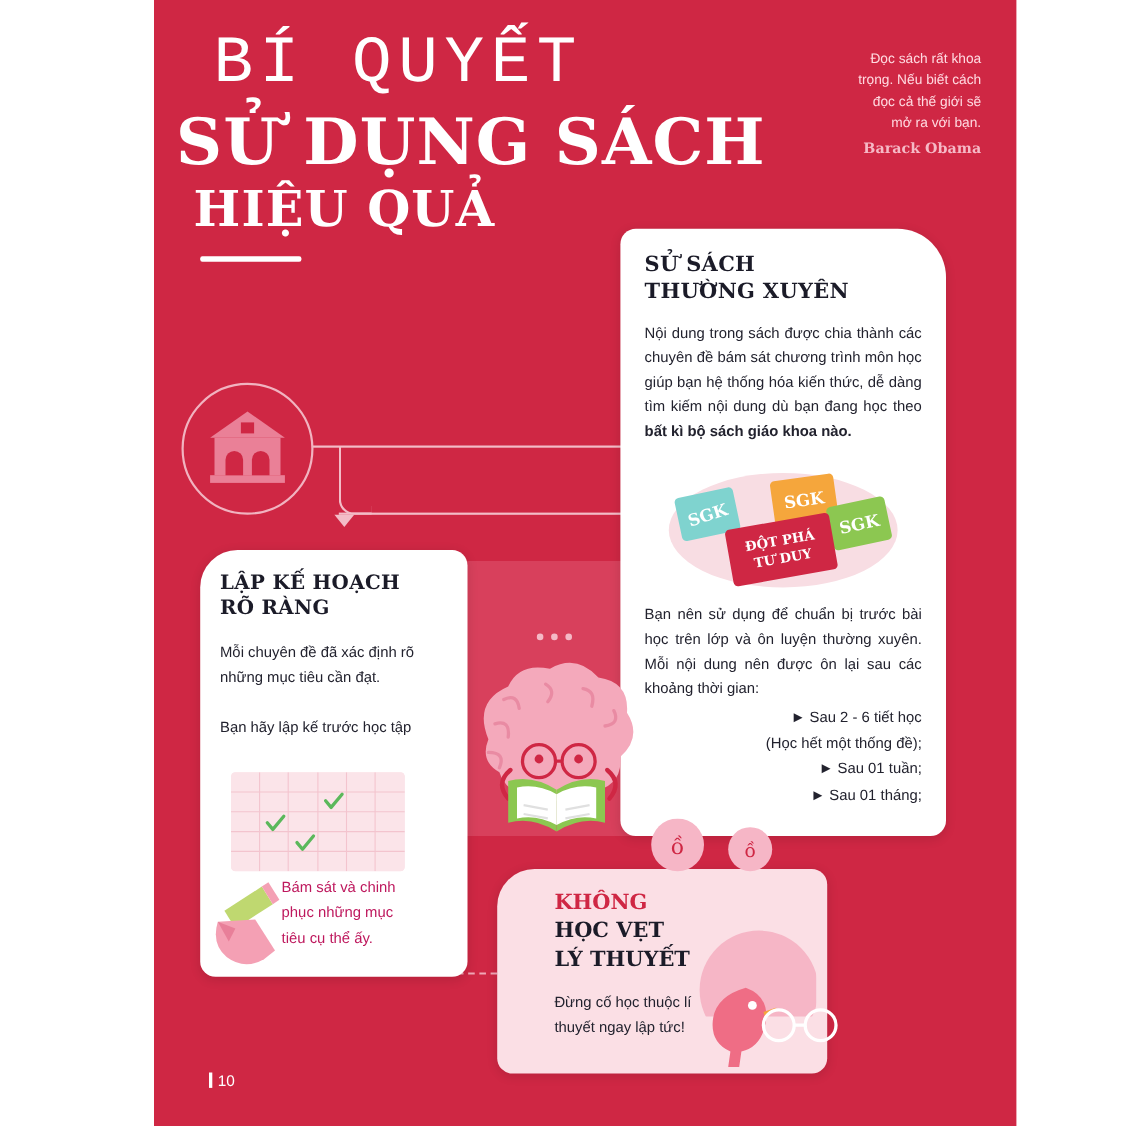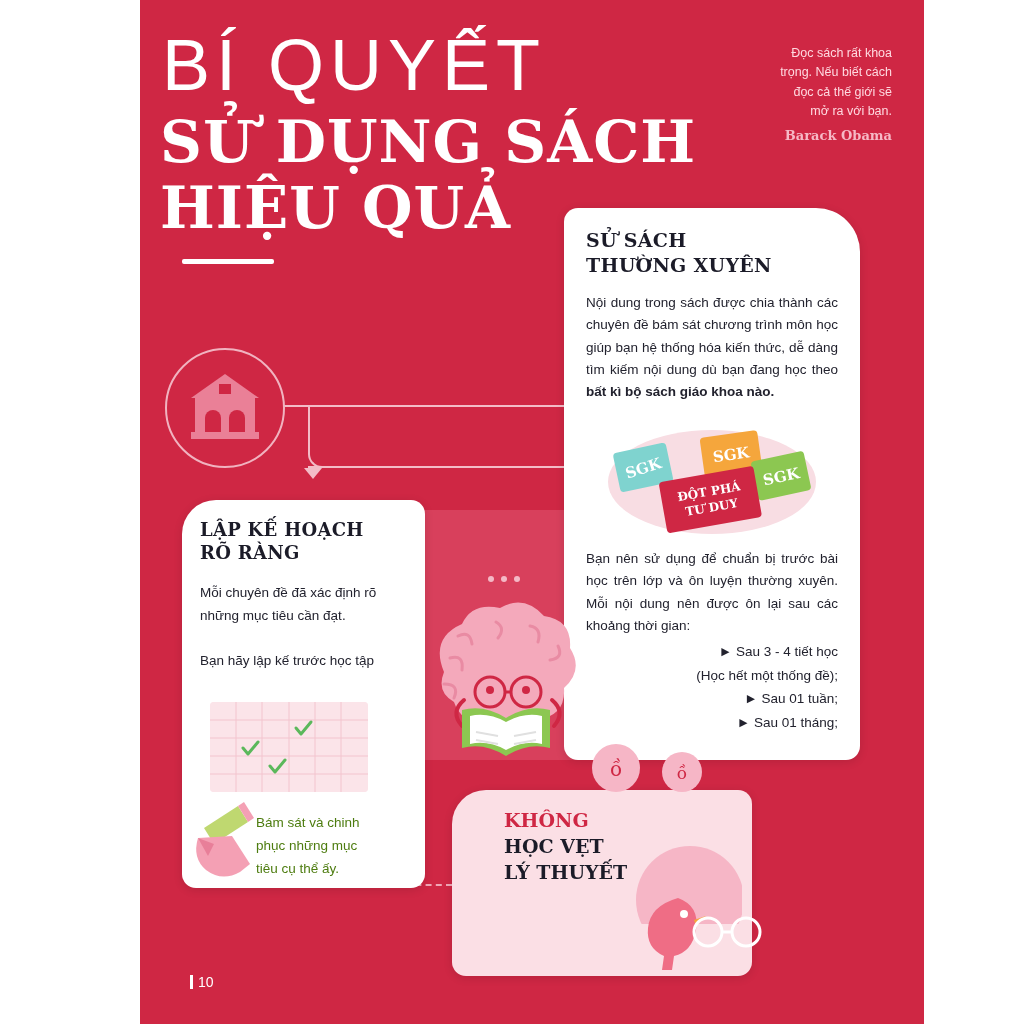--- a/index.html
+++ b/index.html
@@ -35,35 +35,35 @@
     color: #ffffff;
   }
   .title-line {
     font-family: "DejaVu Serif", serif;
     font-weight: bold;
     letter-spacing: 2px;
     line-height: 1.05;
     white-space: nowrap;
   }
   .t1 {
-    font-size: 72px;
+    font-size: 60px;
     font-weight: normal;
-    font-family: Liberation Sans, sans-serif;
+    font-family: Liberation Mono, monospace;
     letter-spacing: 6px;
-    margin-left: 2px;
+    margin-left: 34px;
   }
   .t2 {
     font-size: 58px;
     margin-top: 8px;
     letter-spacing: 1px;
   }
   .t3 {
-    font-size: 58px;
+    font-size: 45px;
     margin-top: 6px;
-    margin-left: 0;
+    margin-left: 16px;
     letter-spacing: 1px;
   }
   .title-rule {
     width: 92px;
     height: 5px;
     background: #ffffff;
     margin-top: 20px;
     margin-left: 22px;
     border-radius: 2px;
   }
@@ -290,25 +290,25 @@
     left: 28px;
     top: 202px;
     width: 158px;
     height: 90px;
     background: #fbe4e9;
     border-radius: 4px;
   }
   .card-kehoach .p3 {
     position: absolute;
     left: 74px;
-    top: 312px;
+    top: 296px;
     width: 126px;
     font-size: 13.5px;
     line-height: 1.7;
-    color: #4d7c0f;
+    color: #be185d;
   }
   .card-khong .head-red {
     position: absolute;
     left: 52px;
     top: 18px;
     font-family: "DejaVu Serif", serif;
     font-weight: bold;
     font-size: 19px;
     color: #cf2744;
     line-height: 1.35;
@@ -419,21 +419,21 @@
             <rect x="72" y="54" width="96" height="52" rx="4" fill="#cf2744"></rect>
             <text x="120" y="76" font-family="DejaVu Serif, serif" font-size="12" font-weight="bold" fill="#ffffff" text-anchor="middle">ĐỘT PHÁ</text>
             <text x="120" y="92" font-family="DejaVu Serif, serif" font-size="12" font-weight="bold" fill="#ffffff" text-anchor="middle">TƯ DUY</text>
           </g>
         </svg>
       </div>
 
       <div class="body2">Bạn nên sử dụng để chuẩn bị trước bài học trên lớp và ôn luyện thường xuyên. Mỗi nội dung nên được ôn lại sau các khoảng thời gian:</div>
 
       <div class="bullets">
-        <div>► Sau 3 - 4 tiết học</div>
+        <div>► Sau 2 - 6 tiết học</div>
         <div>(Học hết một thống đề);</div>
         <div>► Sau 01 tuần;</div>
         <div>► Sau 01 tháng;</div>
       </div>
     </div>
 
     <div class="card card-kehoach">
       <div class="card-head" style="white-space:pre-line;">LẬP KẾ HOẠCH
 RÕ RÀNG</div>
       <div class="p1">Mỗi chuyên đề đã xác định rõ những mục tiêu cần đạt.</div>
@@ -522,20 +522,21 @@
       <div style="position:absolute;left:238px;top:124px;">
         <svg width="76" height="36" viewBox="0 0 76 36">
           <circle cx="18" cy="18" r="14" fill="none" stroke="#ffffff" stroke-width="3"></circle>
           <circle cx="56" cy="18" r="14" fill="none" stroke="#ffffff" stroke-width="3"></circle>
           <line x1="32" y1="18" x2="42" y2="18" stroke="#ffffff" stroke-width="3"></line>
         </svg>
       </div>
       <div class="head-red">KHÔNG</div>
       <div class="head-dark" style="white-space:pre-line;">HỌC VẸT
 LÝ THUYẾT</div>
+      <div class="p">Đừng cố học thuộc lí thuyết ngay lập tức!</div>
     </div>
 
     <div class="pagenum">
       <span class="bar"></span>
       <span>10</span>
     </div>
 
   </div>
 </div>
 

